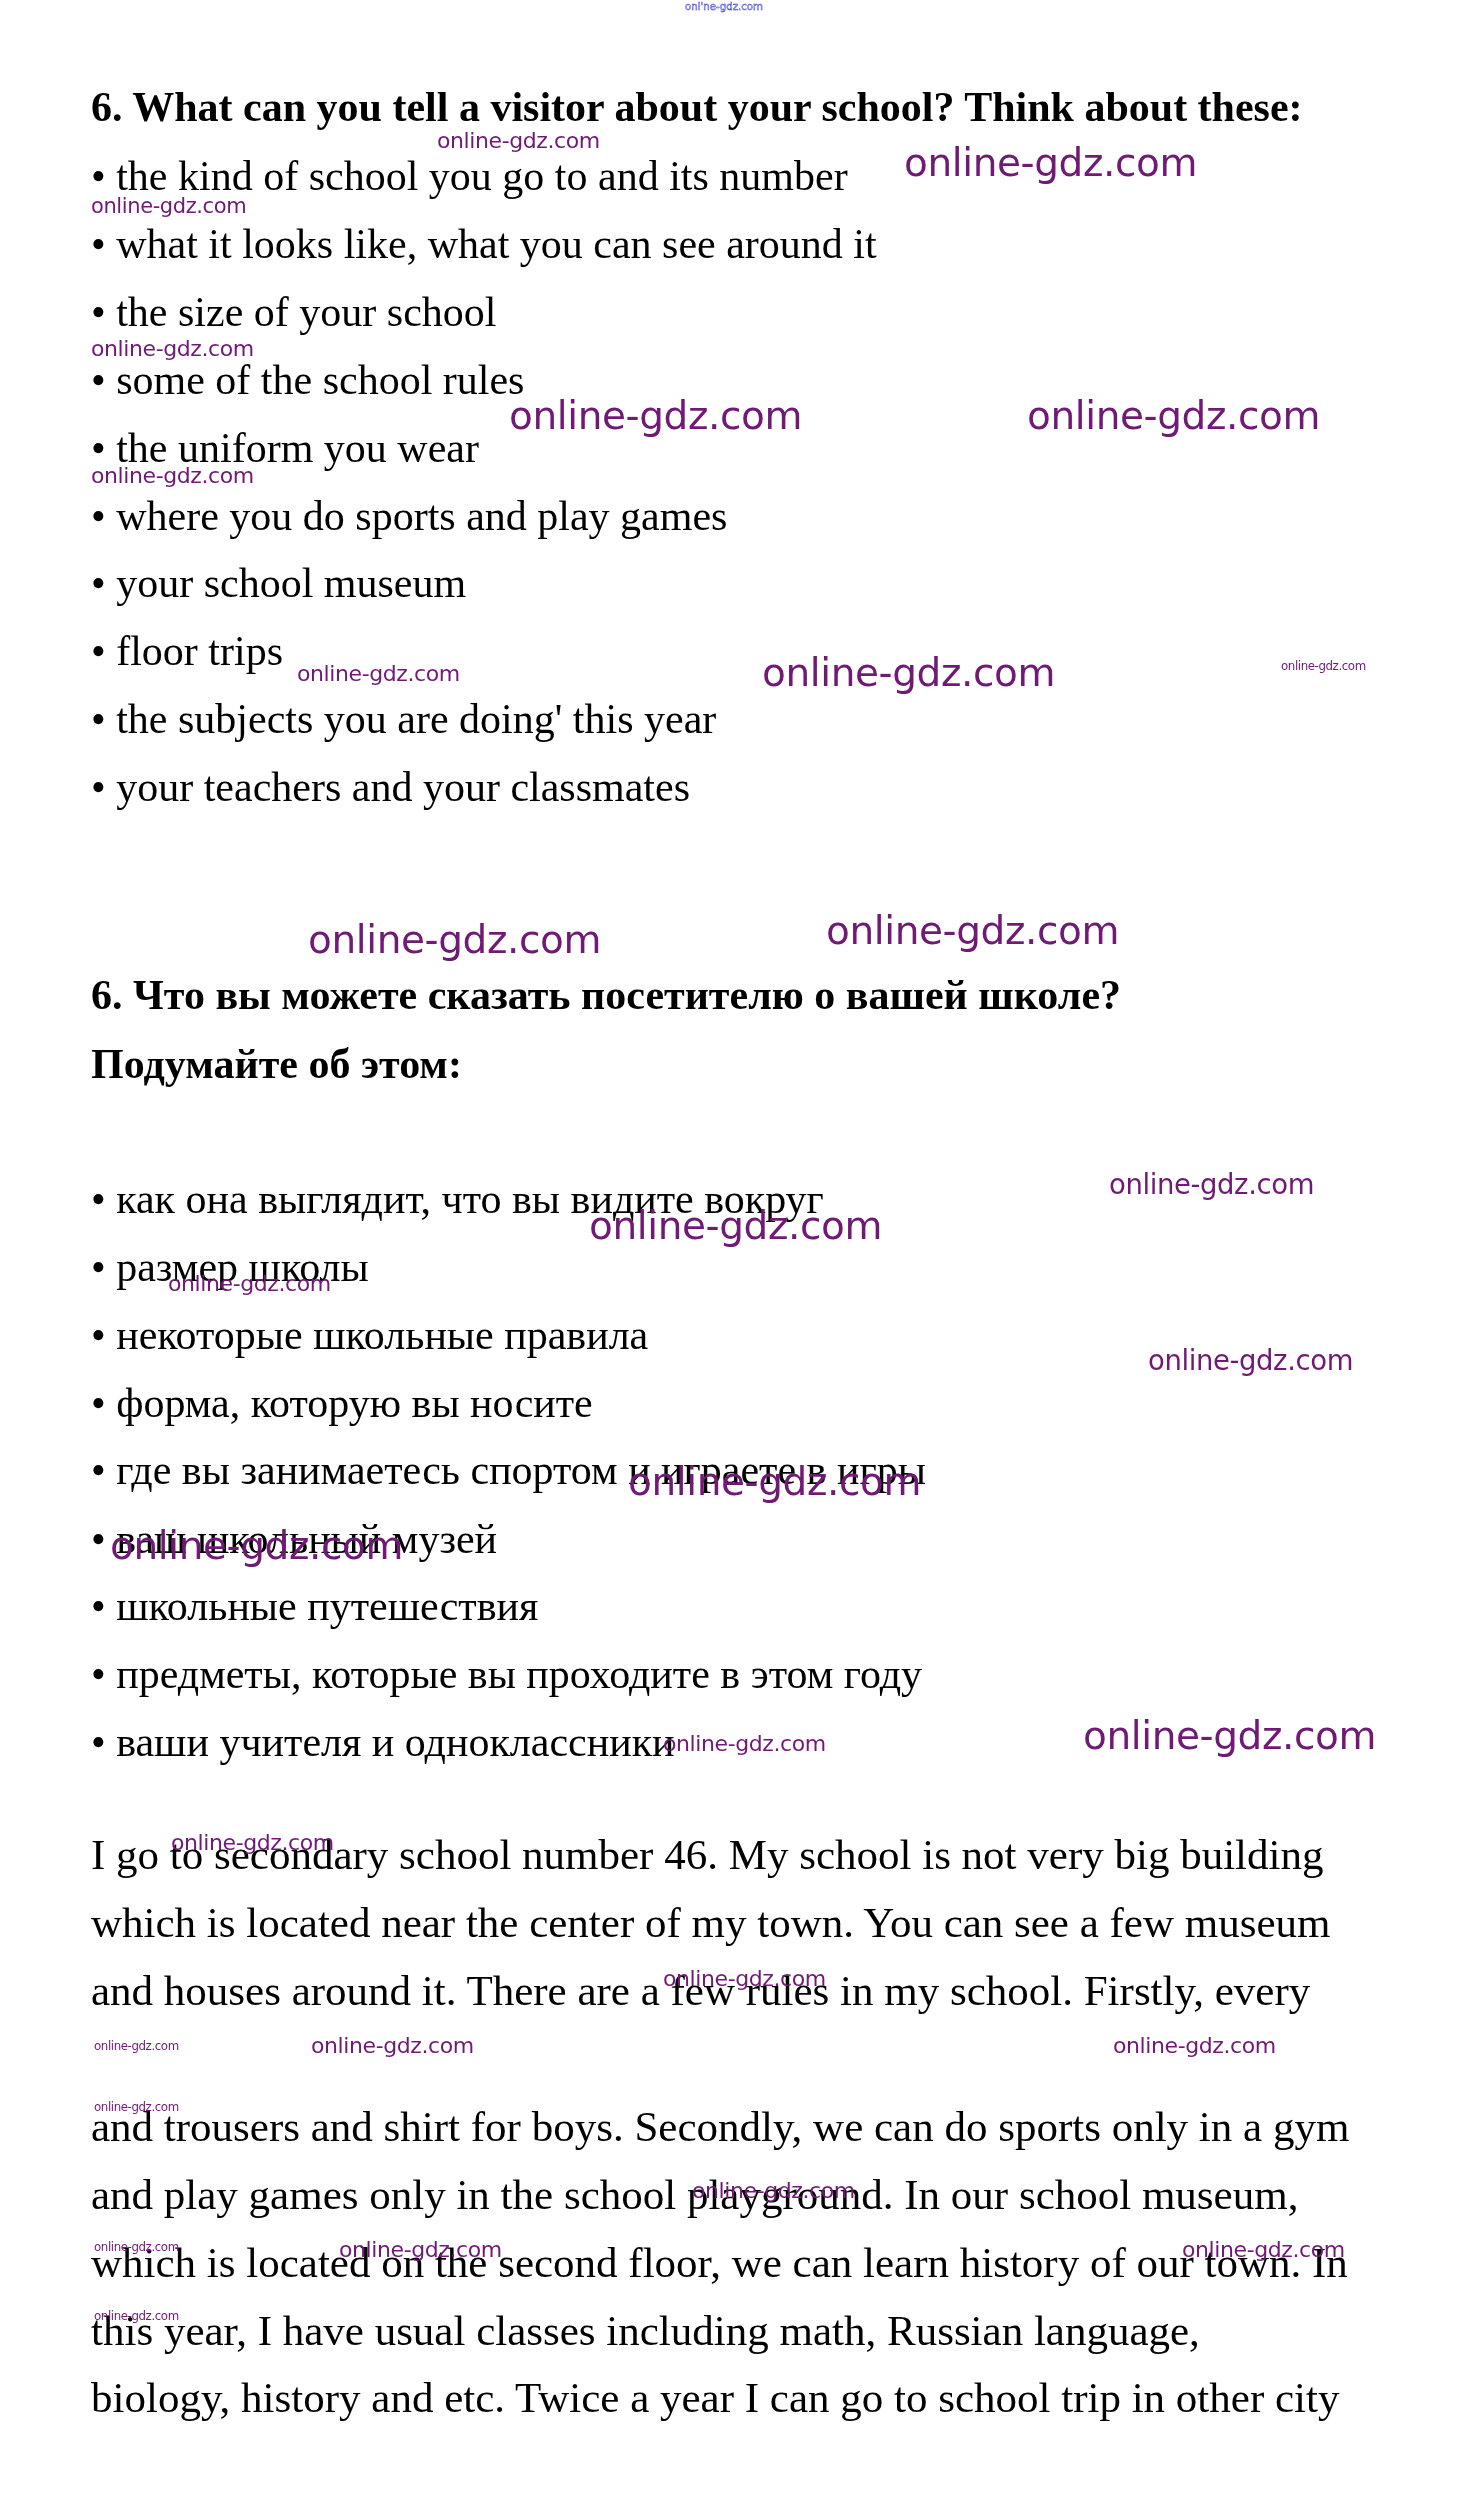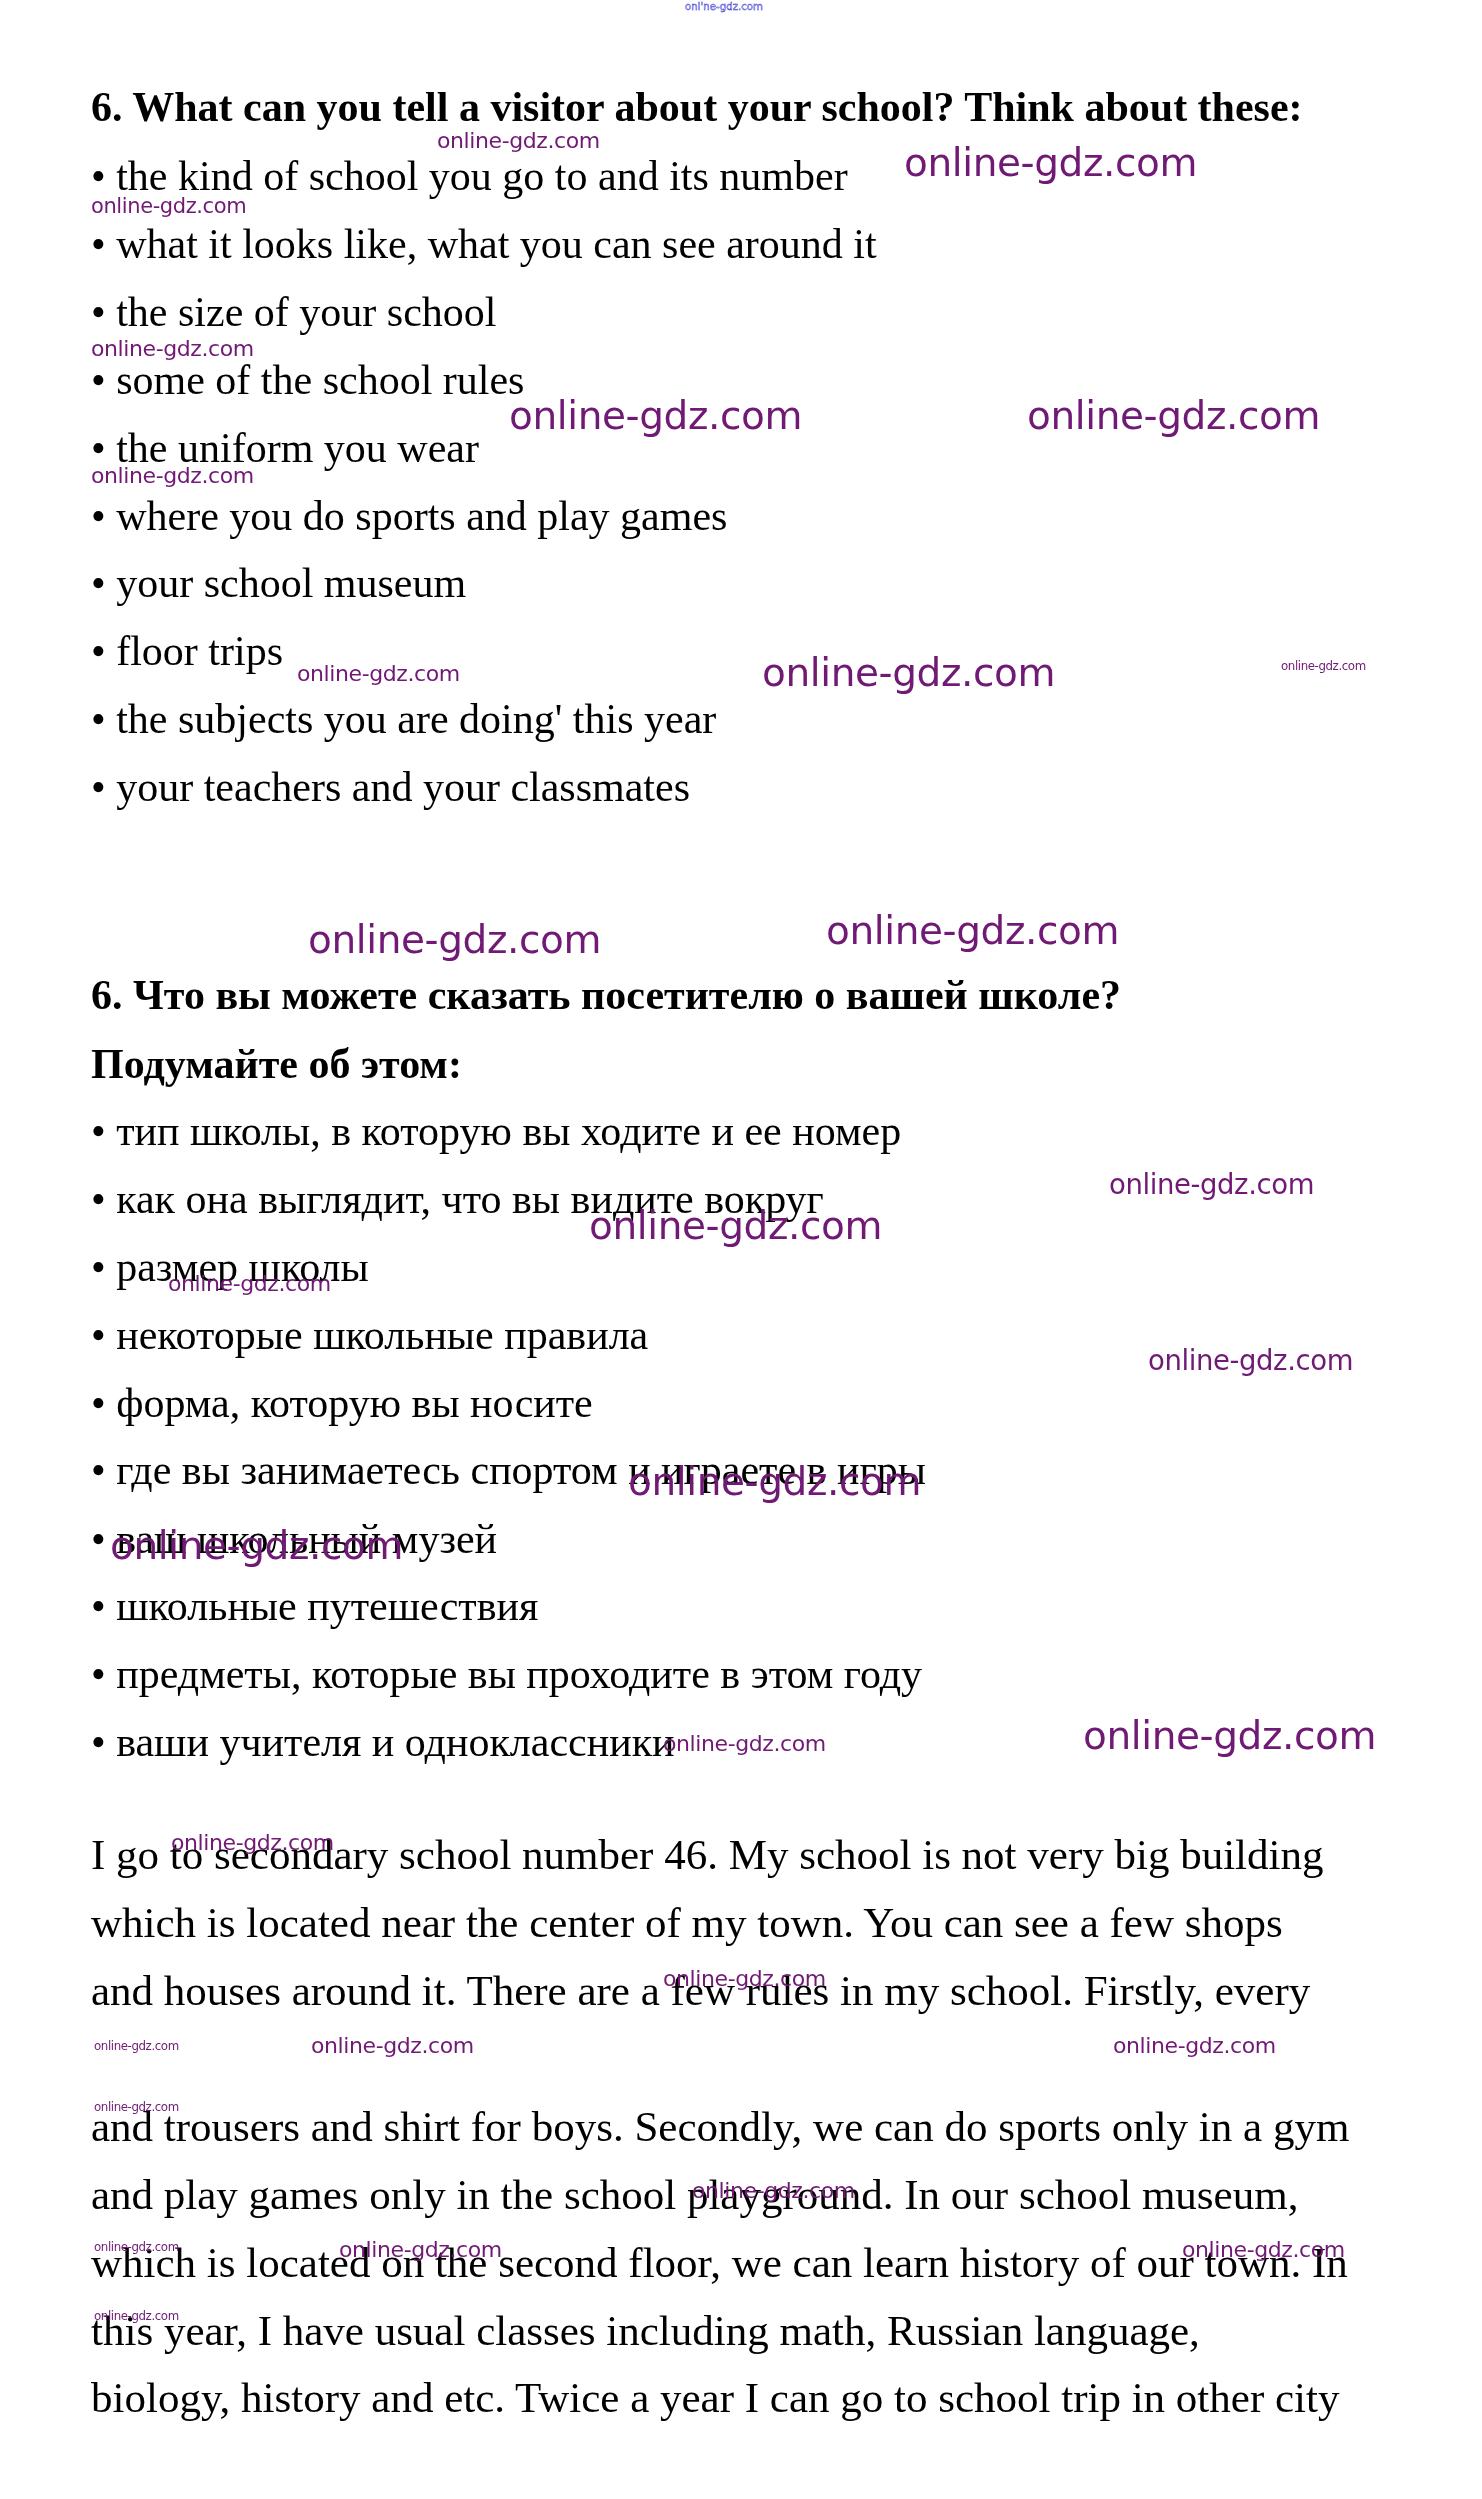--- a/index.html
+++ b/index.html
@@ -43,33 +43,32 @@
   <div class="line b" style="top:427px;">• the uniform you wear</div>
   <div class="line b" style="top:495px;">• where you do sports and play games</div>
   <div class="line b" style="top:562px;">• your school museum</div>
   <div class="line b" style="top:630px;">• floor trips</div>
   <div class="line b" style="top:698px;">• the subjects you are doing' this year</div>
   <div class="line b" style="top:766px;">• your teachers and your classmates</div>
 
   <div class="line h" style="top:974px;">6. Что вы можете сказать посетителю о вашей школе?</div>
   <div class="line h" style="top:1043px;">Подумайте об этом:</div>
 
-  <div class="line b" style="top:1110px;">• тип школы, в которую вы ходите и ее номер</div>
   <div class="line b" style="top:1178px;">• как она выглядит, что вы видите вокруг</div>
   <div class="line b" style="top:1246px;">• размер школы</div>
   <div class="line b" style="top:1314px;">• некоторые школьные правила</div>
   <div class="line b" style="top:1382px;">• форма, которую вы носите</div>
   <div class="line b" style="top:1449px;">• где вы занимаетесь спортом и играете в игры</div>
   <div class="line b" style="top:1518px;">• ваш школьный музей</div>
   <div class="line b" style="top:1585px;">• школьные путешествия</div>
   <div class="line b" style="top:1653px;">• предметы, которые вы проходите в этом году</div>
   <div class="line b" style="top:1721px;">• ваши учителя и одноклассники</div>
 
   <div class="line p" style="top:1833px;">I go to secondary school number 46. My school is not very big building</div>
-  <div class="line p" style="top:1901px;">which is located near the center of my town. You can see a few shops</div>
+  <div class="line p" style="top:1901px;">which is located near the center of my town. You can see a few museum</div>
   <div class="line p" style="top:1969px;">and houses around it. There are a few rules in my school. Firstly, every</div>
   <div class="line p" style="top:2105px;">and trousers and shirt for boys. Secondly, we can do sports only in a gym</div>
   <div class="line p" style="top:2173px;">and play games only in the school playground. In our school museum,</div>
   <div class="line p" style="top:2241px;">which is located on the second floor, we can learn history of our town. In</div>
   <div class="line p" style="top:2309px;">this year, I have usual classes including math, Russian language,</div>
   <div class="line p" style="top:2376px;">biology, history and etc. Twice a year I can go to school trip in other city</div>
 
   <div class="wm sm" style="left:437px; top:130px;">online-gdz.com</div>
   <div class="wm xl" style="left:904px; top:143px;">online-gdz.com</div>
   <div class="wm xs" style="left:91px; top:196px; font-size:21px;">online-gdz.com</div>

